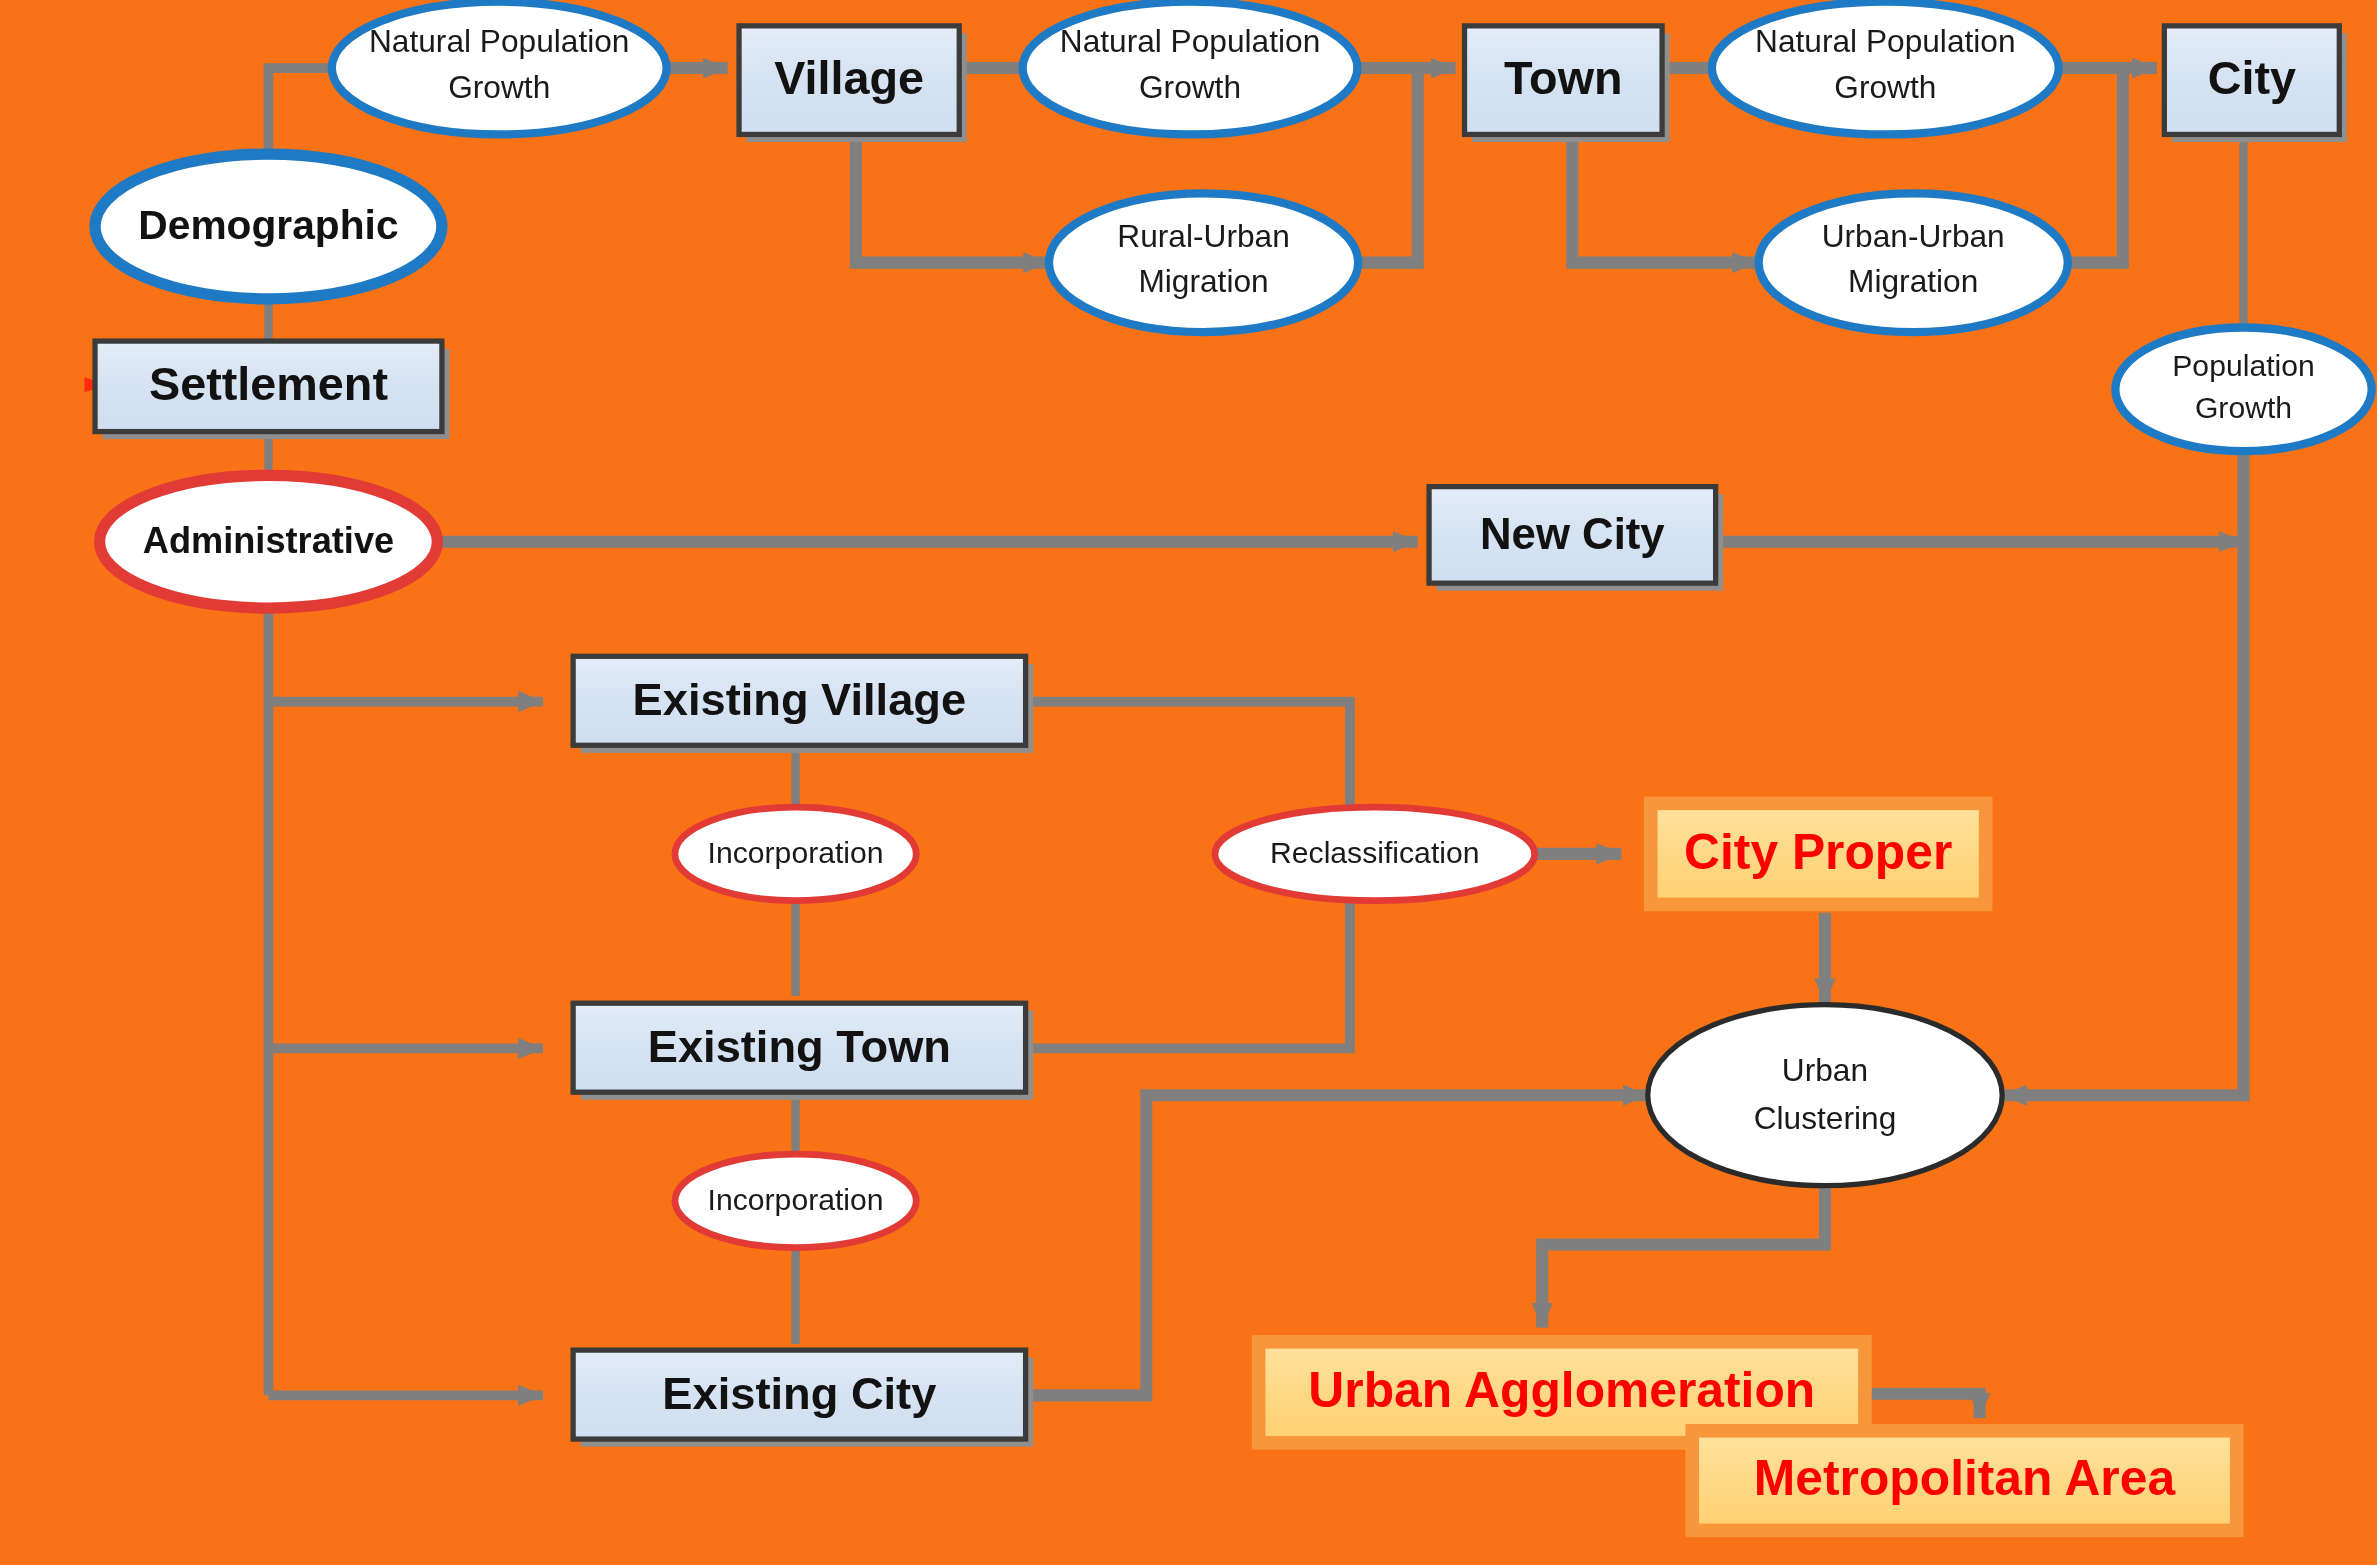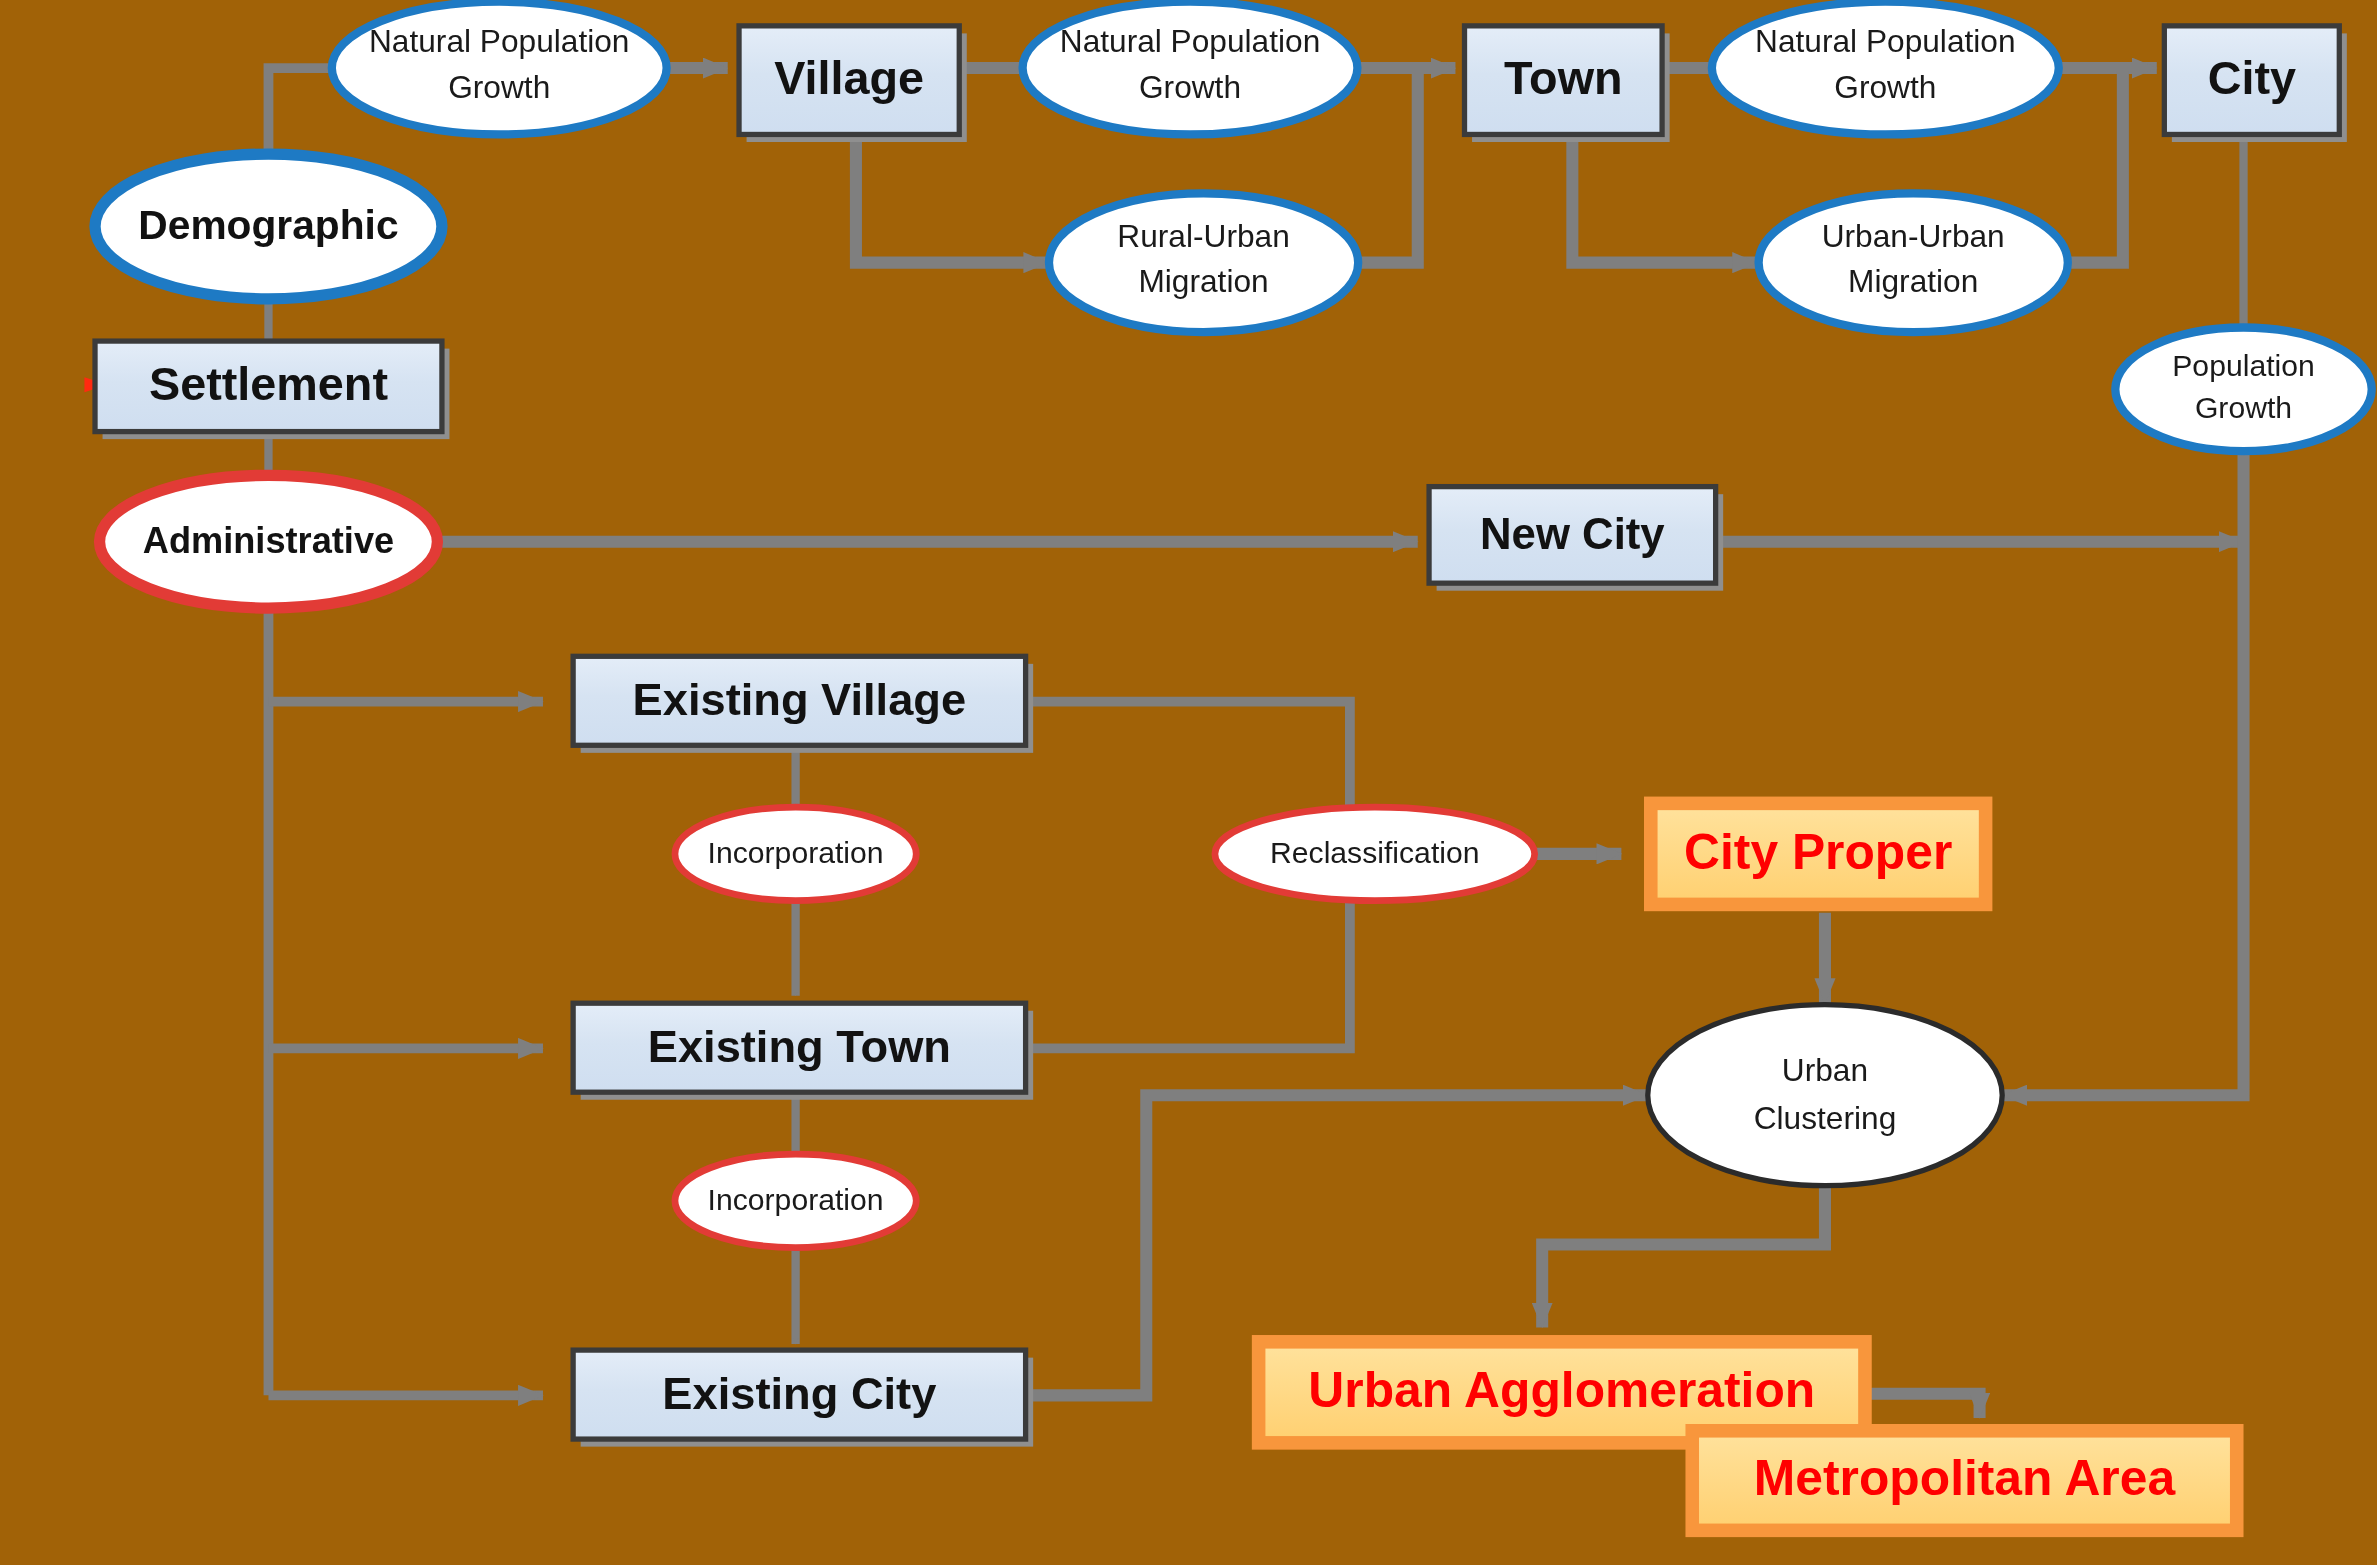--- a/index.html
+++ b/index.html
@@ -10,21 +10,21 @@
   body {
     width: 2377px;
     height: 1566px;
     font-family: "Liberation Sans", sans-serif;
     overflow: hidden;
   }
   #diagram-root {
     position: relative;
     width: 2377px;
     height: 1566px;
-    background: #a16207;
+    background: #f97316;
   }
   svg#flow {
     position: absolute;
     top: 0;
     left: 0;
     width: 2377px;
     height: 1566px;
   }
   .node-text {
     font-family: "Liberation Sans", sans-serif;

